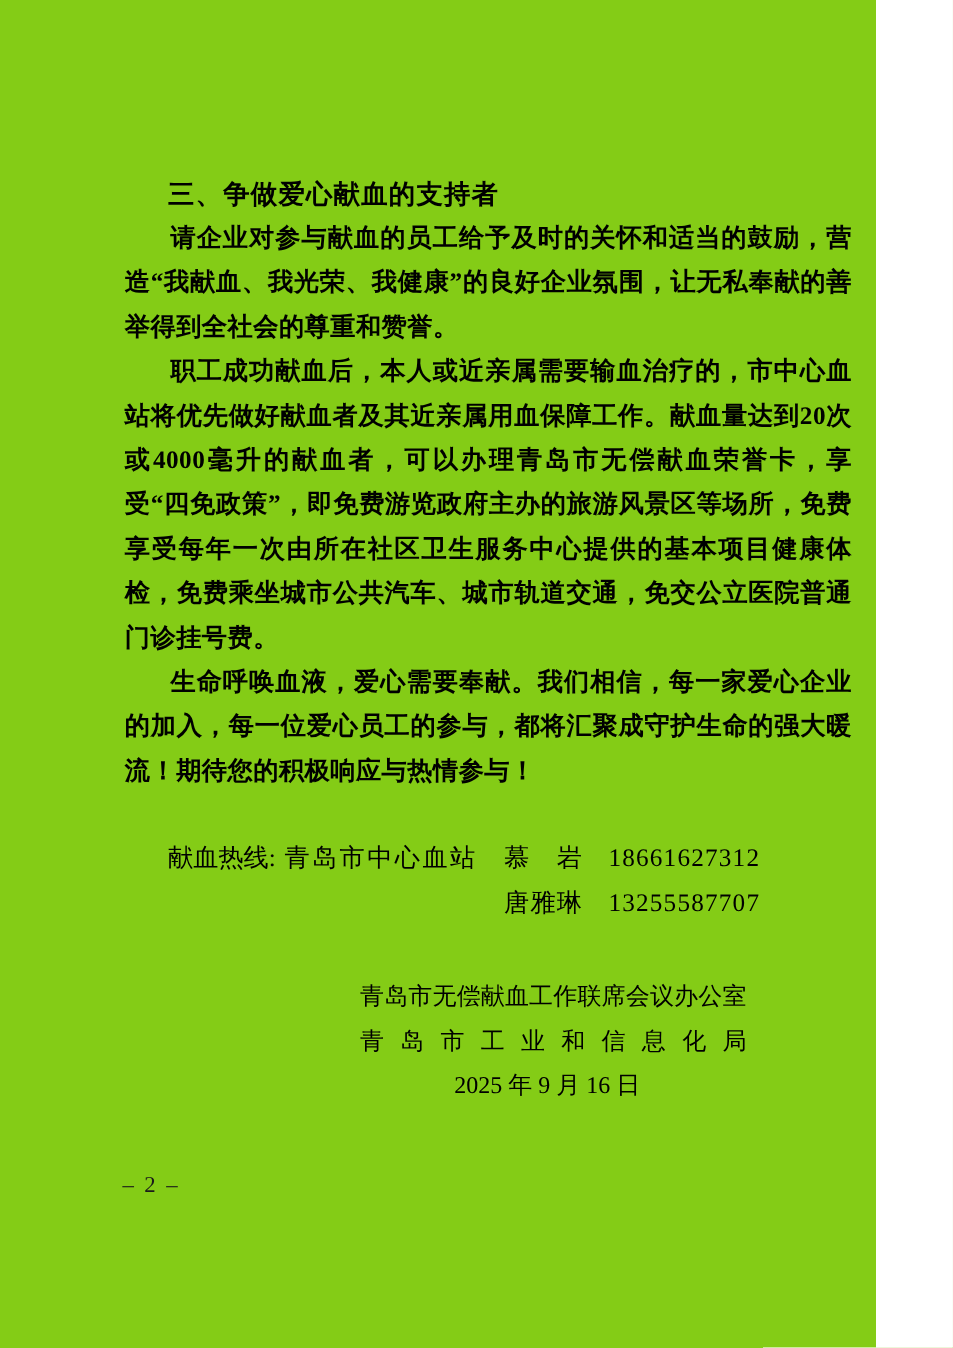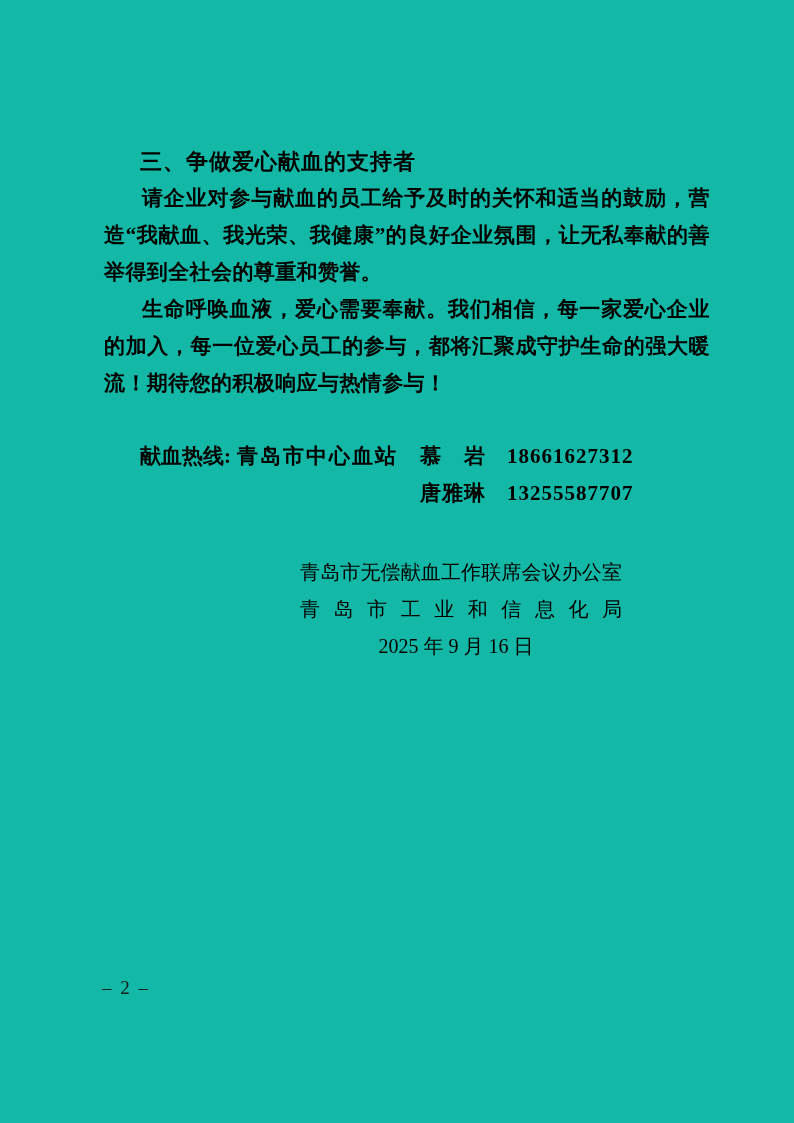--- a/index.html
+++ b/index.html
@@ -2,23 +2,23 @@
 <html><head>
 <meta charset="utf-8">
 <style>
   html, body {
     margin: 0;
     padding: 0;
     background: #ffffff;
   }
   .page {
     position: relative;
-    width: 794px;
+    width: 730px;
     height: 1123px;
-    background: #14b8a6;
+    background: #84cc16;
     overflow: hidden;
     font-family: "Liberation Serif", "DejaVu Serif", serif;
     color: #000000;
   }
   .content {
     position: absolute;
     left: 104px;
     top: 143px;
     width: 606px;
   }
@@ -42,21 +42,20 @@
     font-weight: bold;
   }
   .contact {
     margin-top: 36px;
     font-size: 21px;
   }
   .contact-line {
     position: relative;
     height: 37px;
     line-height: 37px;
-    font-weight: bold;
   }
   .c-label  { position: absolute; left: 36px;  white-space: nowrap; }
   .c-org    { position: absolute; left: 133px; white-space: nowrap; letter-spacing: 2px; text-align: center; }
   .c-person { position: absolute; left: 316px; white-space: nowrap; letter-spacing: 1px; }
   .c-phone  { position: absolute; left: 403px; white-space: nowrap; letter-spacing: 1px; }
   .signature {
     margin-top: 42px;
     margin-left: 196px;
     width: 322px;
     font-size: 20px;
@@ -89,20 +88,21 @@
 </head>
 <body>
 
 <div class="page">
   <div class="content">
 
     <h3 class="heading">三、争做爱心献血的支持者</h3>
 
     <p class="para">请企业对参与献血的员工给予及时的关怀和适当的鼓励，营造“我献血、我光荣、我健康”的良好企业氛围，让无私奉献的善举得到全社会的尊重和赞誉。</p>
 
+    <p class="para">职工成功献血后，本人或近亲属需要输血治疗的，市中心血站将优先做好献血者及其近亲属用血保障工作。献血量达到20次或4000毫升的献血者，可以办理青岛市无偿献血荣誉卡，享受“四免政策”，即免费游览政府主办的旅游风景区等场所，免费享受每年一次由所在社区卫生服务中心提供的基本项目健康体检，免费乘坐城市公共汽车、城市轨道交通，免交公立医院普通门诊挂号费。</p>
 
     <p class="para">生命呼唤血液，爱心需要奉献。我们相信，每一家爱心企业的加入，每一位爱心员工的参与，都将汇聚成守护生命的强大暖流！期待您的积极响应与热情参与！</p>
 
     <div class="contact">
       <div class="contact-line">
         <span class="c-label">献血热线:</span>
         <span class="c-org">青岛市中心血站</span>
         <span class="c-person">慕　岩</span>
         <span class="c-phone">18661627312</span>
       </div>

